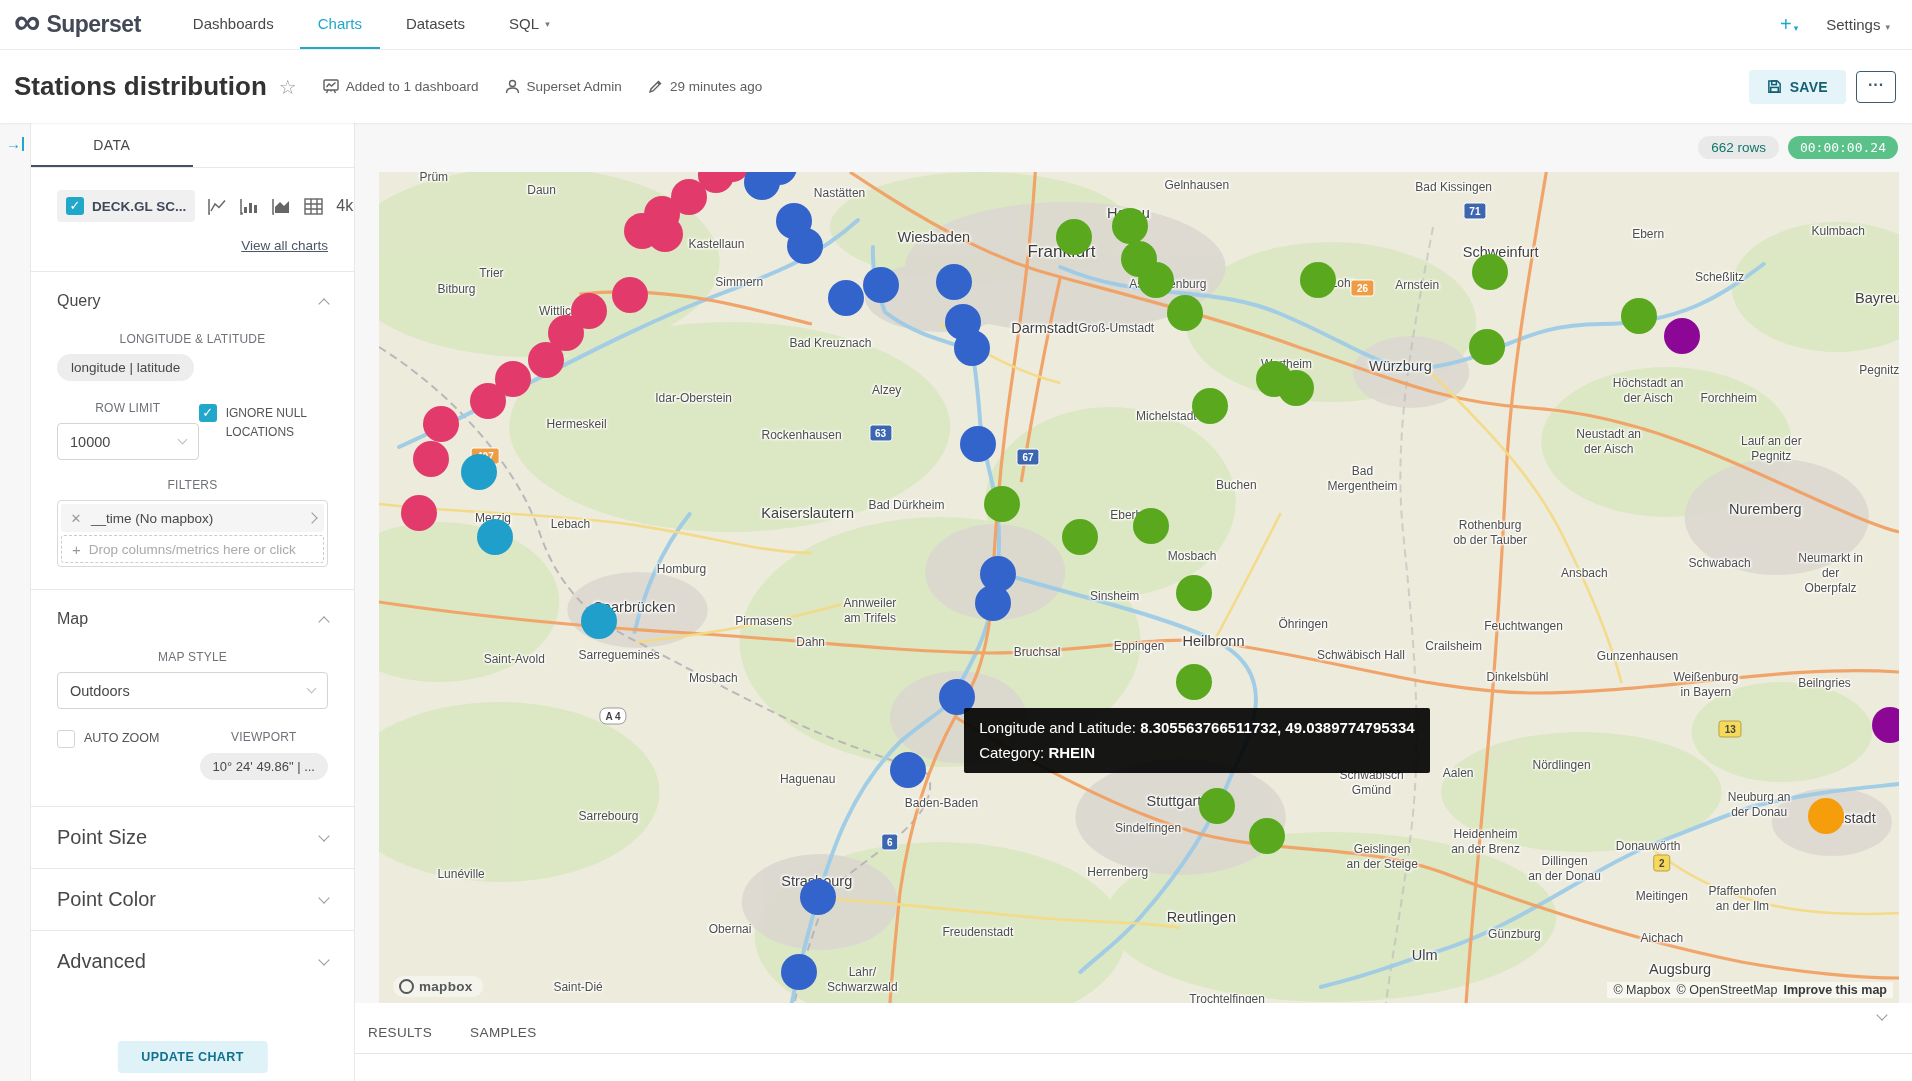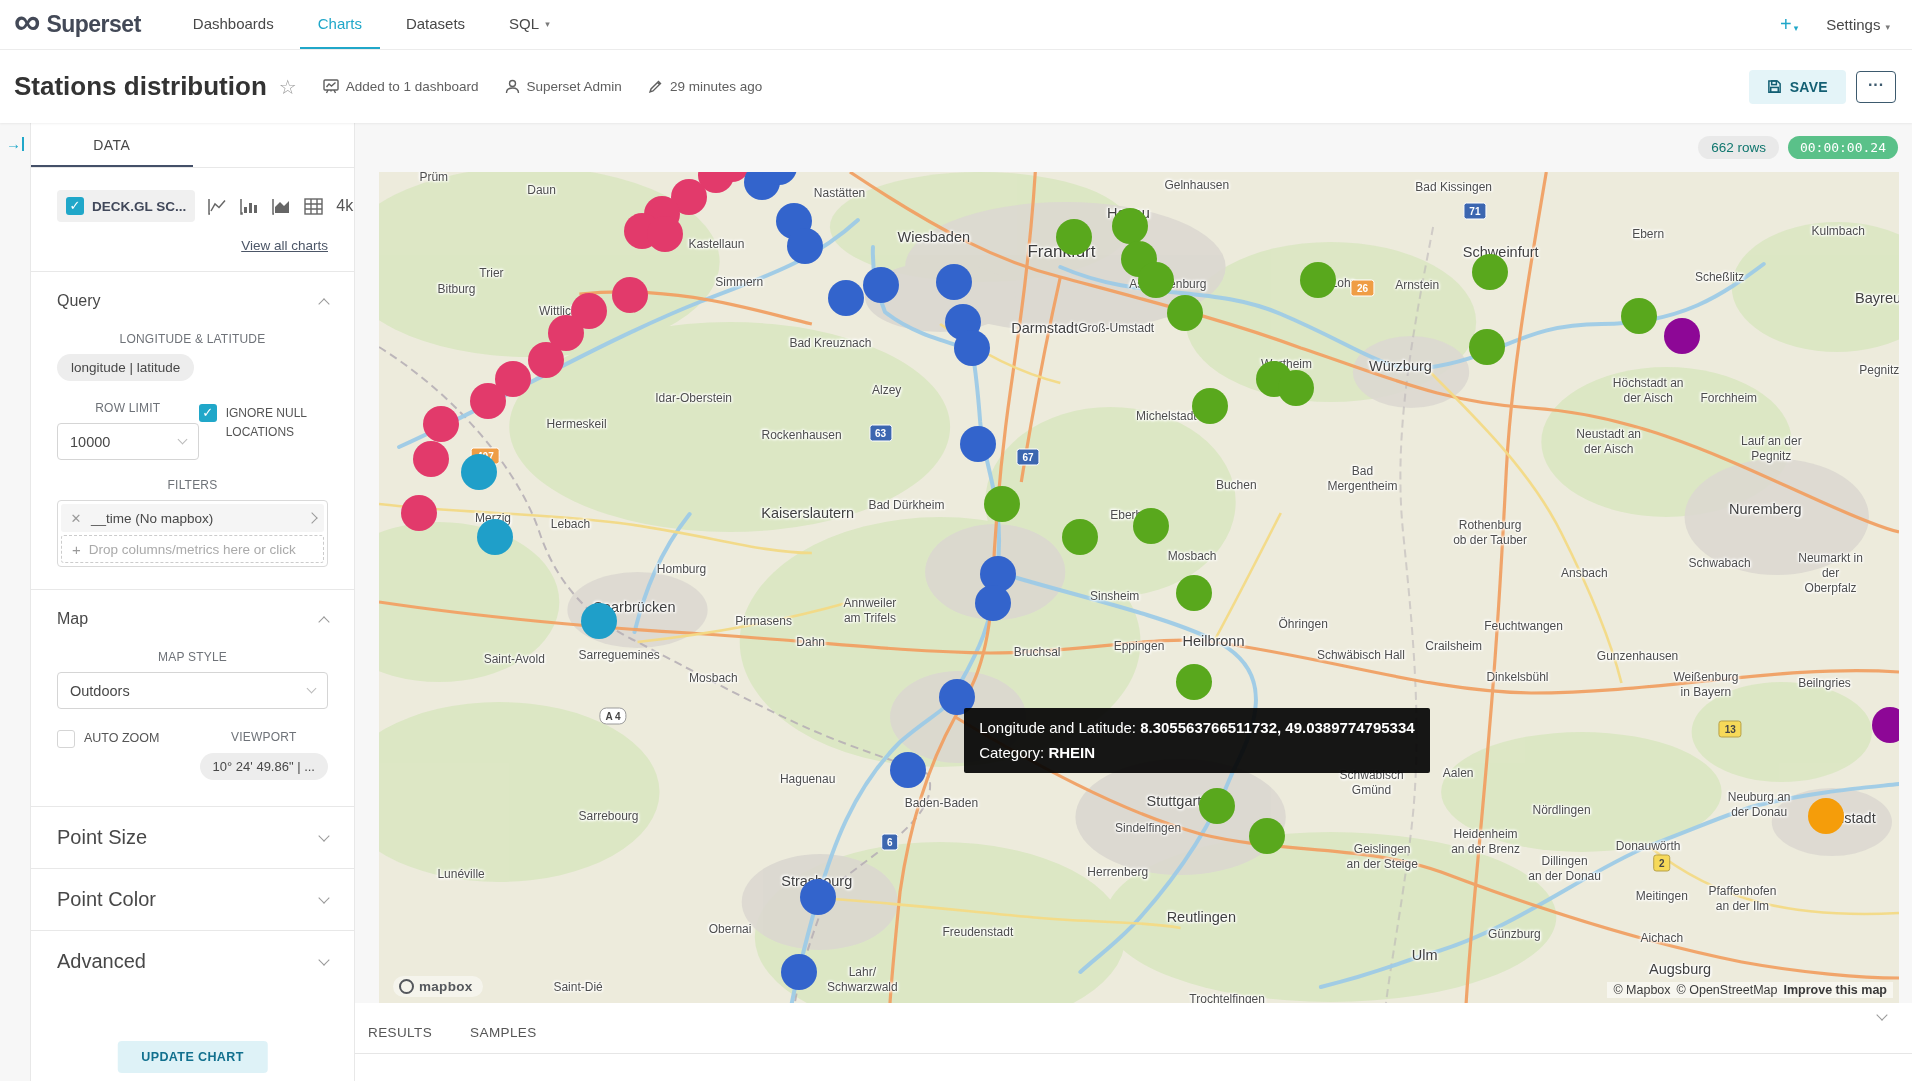--- a/index.html
+++ b/index.html
@@ -460,21 +460,21 @@
           <div class="mlabel" style="left: 87.3%; top: 61.7%;">Weißenburg
 in Bayern</div>
           <div class="mlabel" style="left: 95.1%; top: 61.5%;">Beilngries</div>
           <div class="mlabel" style="left: 28.2%; top: 73.1%;">Haguenau</div>
           <div class="mlabel" style="left: 37%; top: 75.9%;">Baden-Baden</div>
           <div class="mlabel" style="left: 50.6%; top: 79%;">Sindelfingen</div>
           <div class="mlabel m" style="left: 52.3%; top: 75.7%;">Stuttgart</div>
           <div class="mlabel" style="left: 65.3%; top: 73.5%;">Schwäbisch
 Gmünd</div>
           <div class="mlabel" style="left: 71%; top: 72.3%;">Aalen</div>
-          <div class="mlabel" style="left: 77.8%; top: 71.4%; margin-top: 45px;">Nördlingen</div>
+          <div class="mlabel" style="left: 77.8%; top: 71.4%;">Nördlingen</div>
           <div class="mlabel" style="left: 66%; top: 82.4%;">Geislingen
 an der Steige</div>
           <div class="mlabel" style="left: 72.8%; top: 80.6%;">Heidenheim
 an der Brenz</div>
           <div class="mlabel" style="left: 78%; top: 83.9%;">Dillingen
 an der Donau</div>
           <div class="mlabel" style="left: 83.5%; top: 81.1%;">Donauwörth</div>
           <div class="mlabel" style="left: 90.8%; top: 76.2%;">Neuburg an
 der Donau</div>
           <div class="mlabel m" style="left: 96.4%; top: 77.7%;">Ingolstadt</div>

